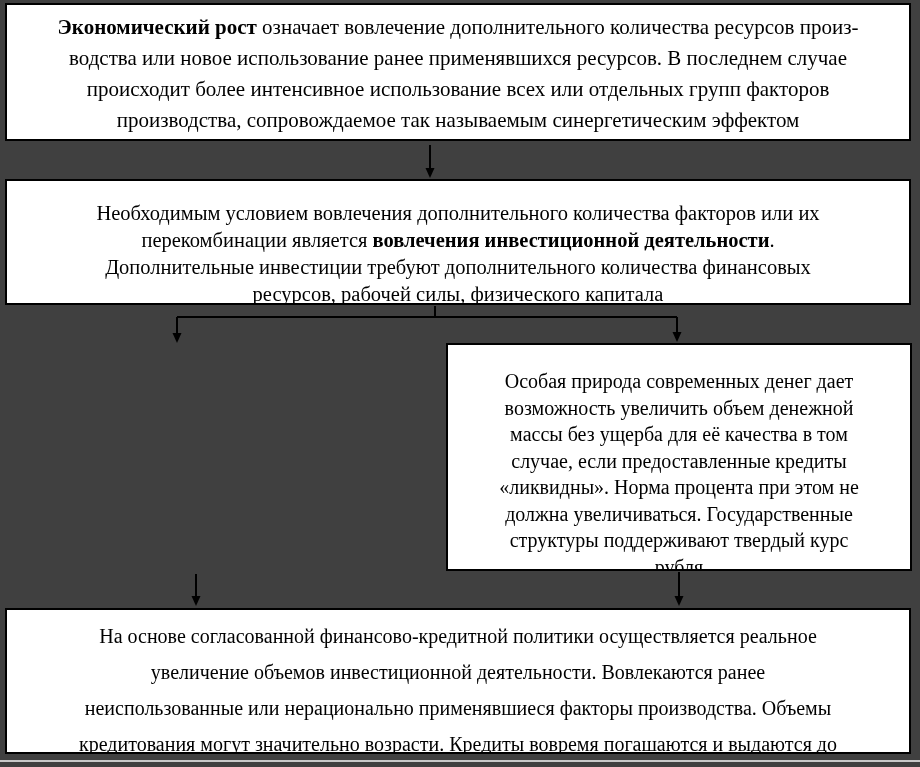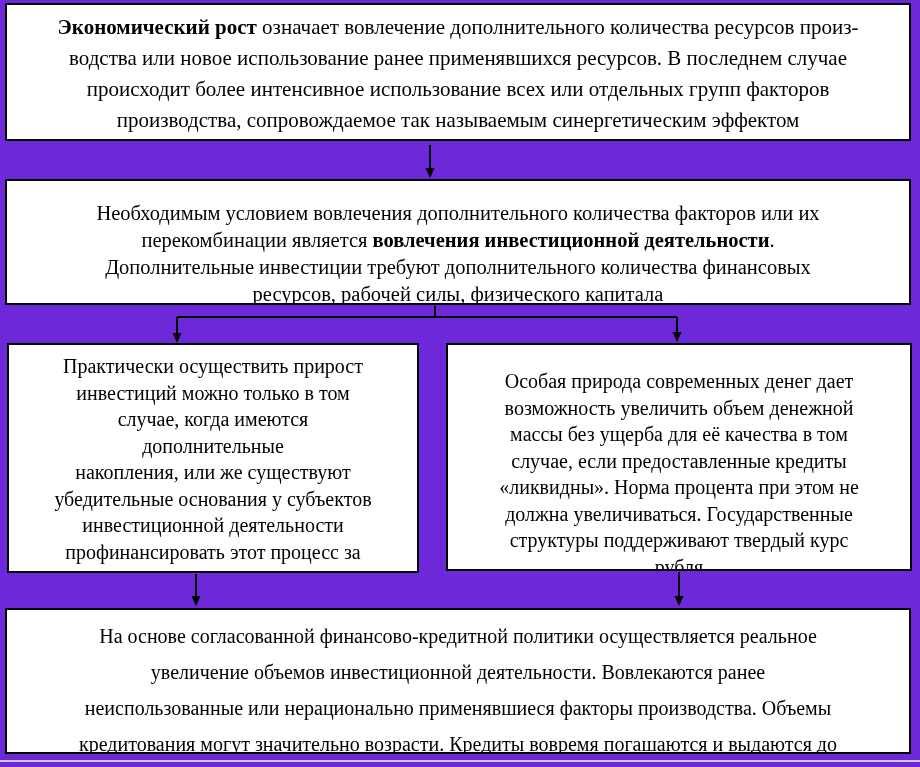--- a/index.html
+++ b/index.html
@@ -1,21 +1,21 @@
 <!DOCTYPE html>
 <html lang="ru"><head>
 <meta charset="utf-8">
 <style>
   html,body{margin:0;padding:0;background:#ffffff;}
   body{
     width:920px;height:767px;position:relative;overflow:hidden;
     font-family:"Liberation Serif","DejaVu Serif",serif;
     color:#000;
   }
-  .canvas{position:absolute;inset:0;width:920px;height:767px;background:#6d28d9;text-decoration:underline;}
+  .canvas{position:absolute;inset:0;width:920px;height:767px;background:#404040;text-decoration:underline;}
   .fbox{
     position:absolute;
     border:2px solid #000;
     background:#fff;
     box-sizing:border-box;
     text-align:center;
     overflow:hidden;
   }
   .t{
     margin:0;
@@ -79,30 +79,20 @@
 производства, сопровождаемое так называемым синергетическим эффектом</span></p>
   </div>
 
   <div id="box2" class="fbox">
     <p class="t"><span>Необходимым условием вовлечения дополнительного количества факторов или их
 перекомбинации является </span><b>вовлечения инвестиционной деятельности</b><span>.
 Дополнительные инвестиции требуют дополнительного количества финансовых
 ресурсов, рабочей силы, физического капитала</span></p>
   </div>
 
-  <div id="box3" class="fbox">
-    <p class="t">Практически осуществить прирост
-инвестиций можно только в том
-случае, когда имеются
-дополнительные
-накопления, или же существуют
-убедительные основания у субъектов
-инвестиционной деятельности
-профинансировать этот процесс за</p>
-  </div>
 
   <div id="box4" class="fbox">
     <p class="t">Особая природа современных денег дает
 возможность увеличить объем денежной
 массы без ущерба для её качества в том
 случае, если предоставленные кредиты
 «ликвидны». Норма процента при этом не
 должна увеличиваться. Государственные
 структуры поддерживают твердый курс
 рубля</p>

